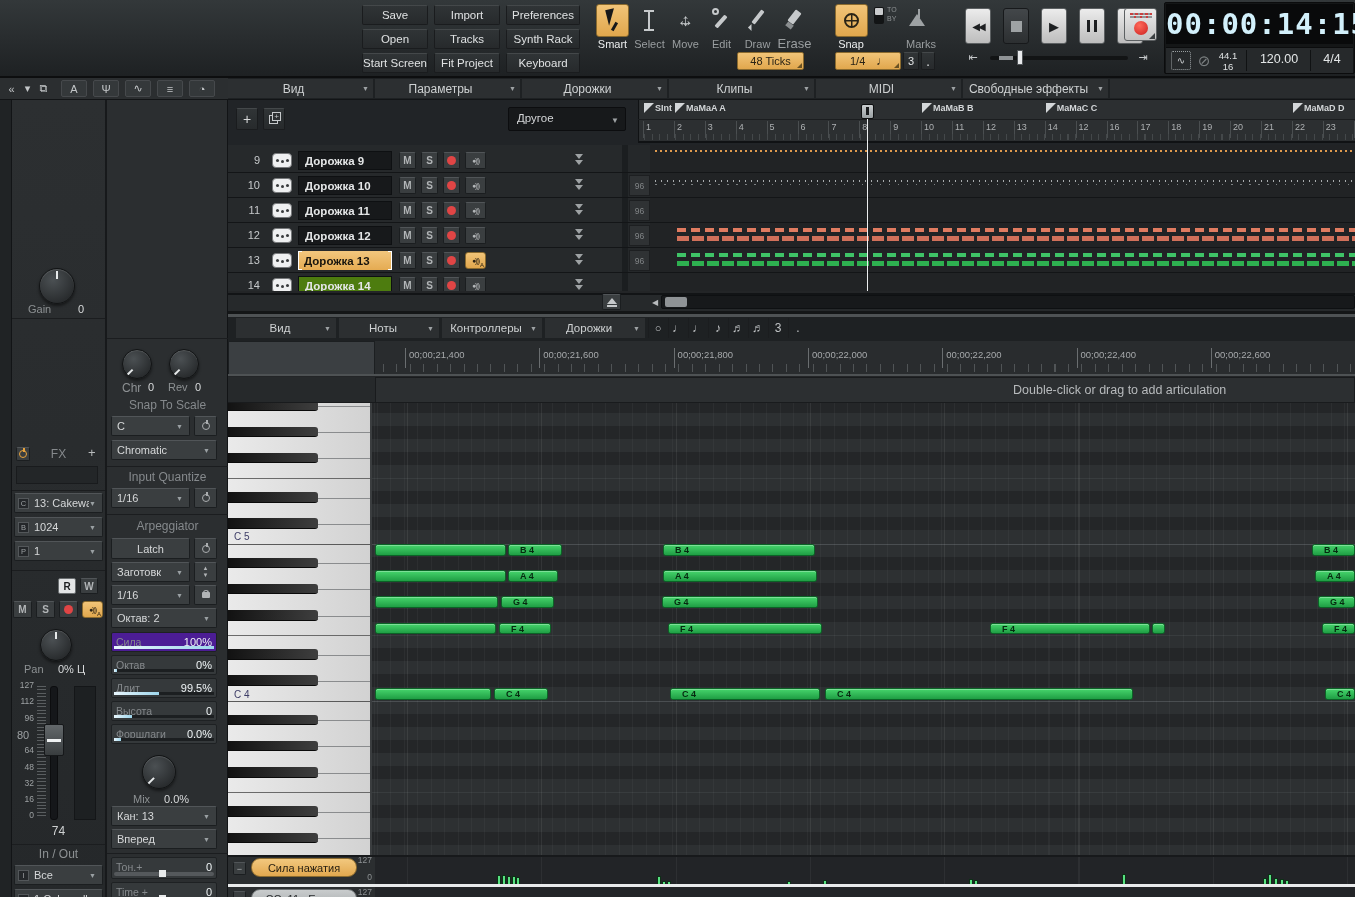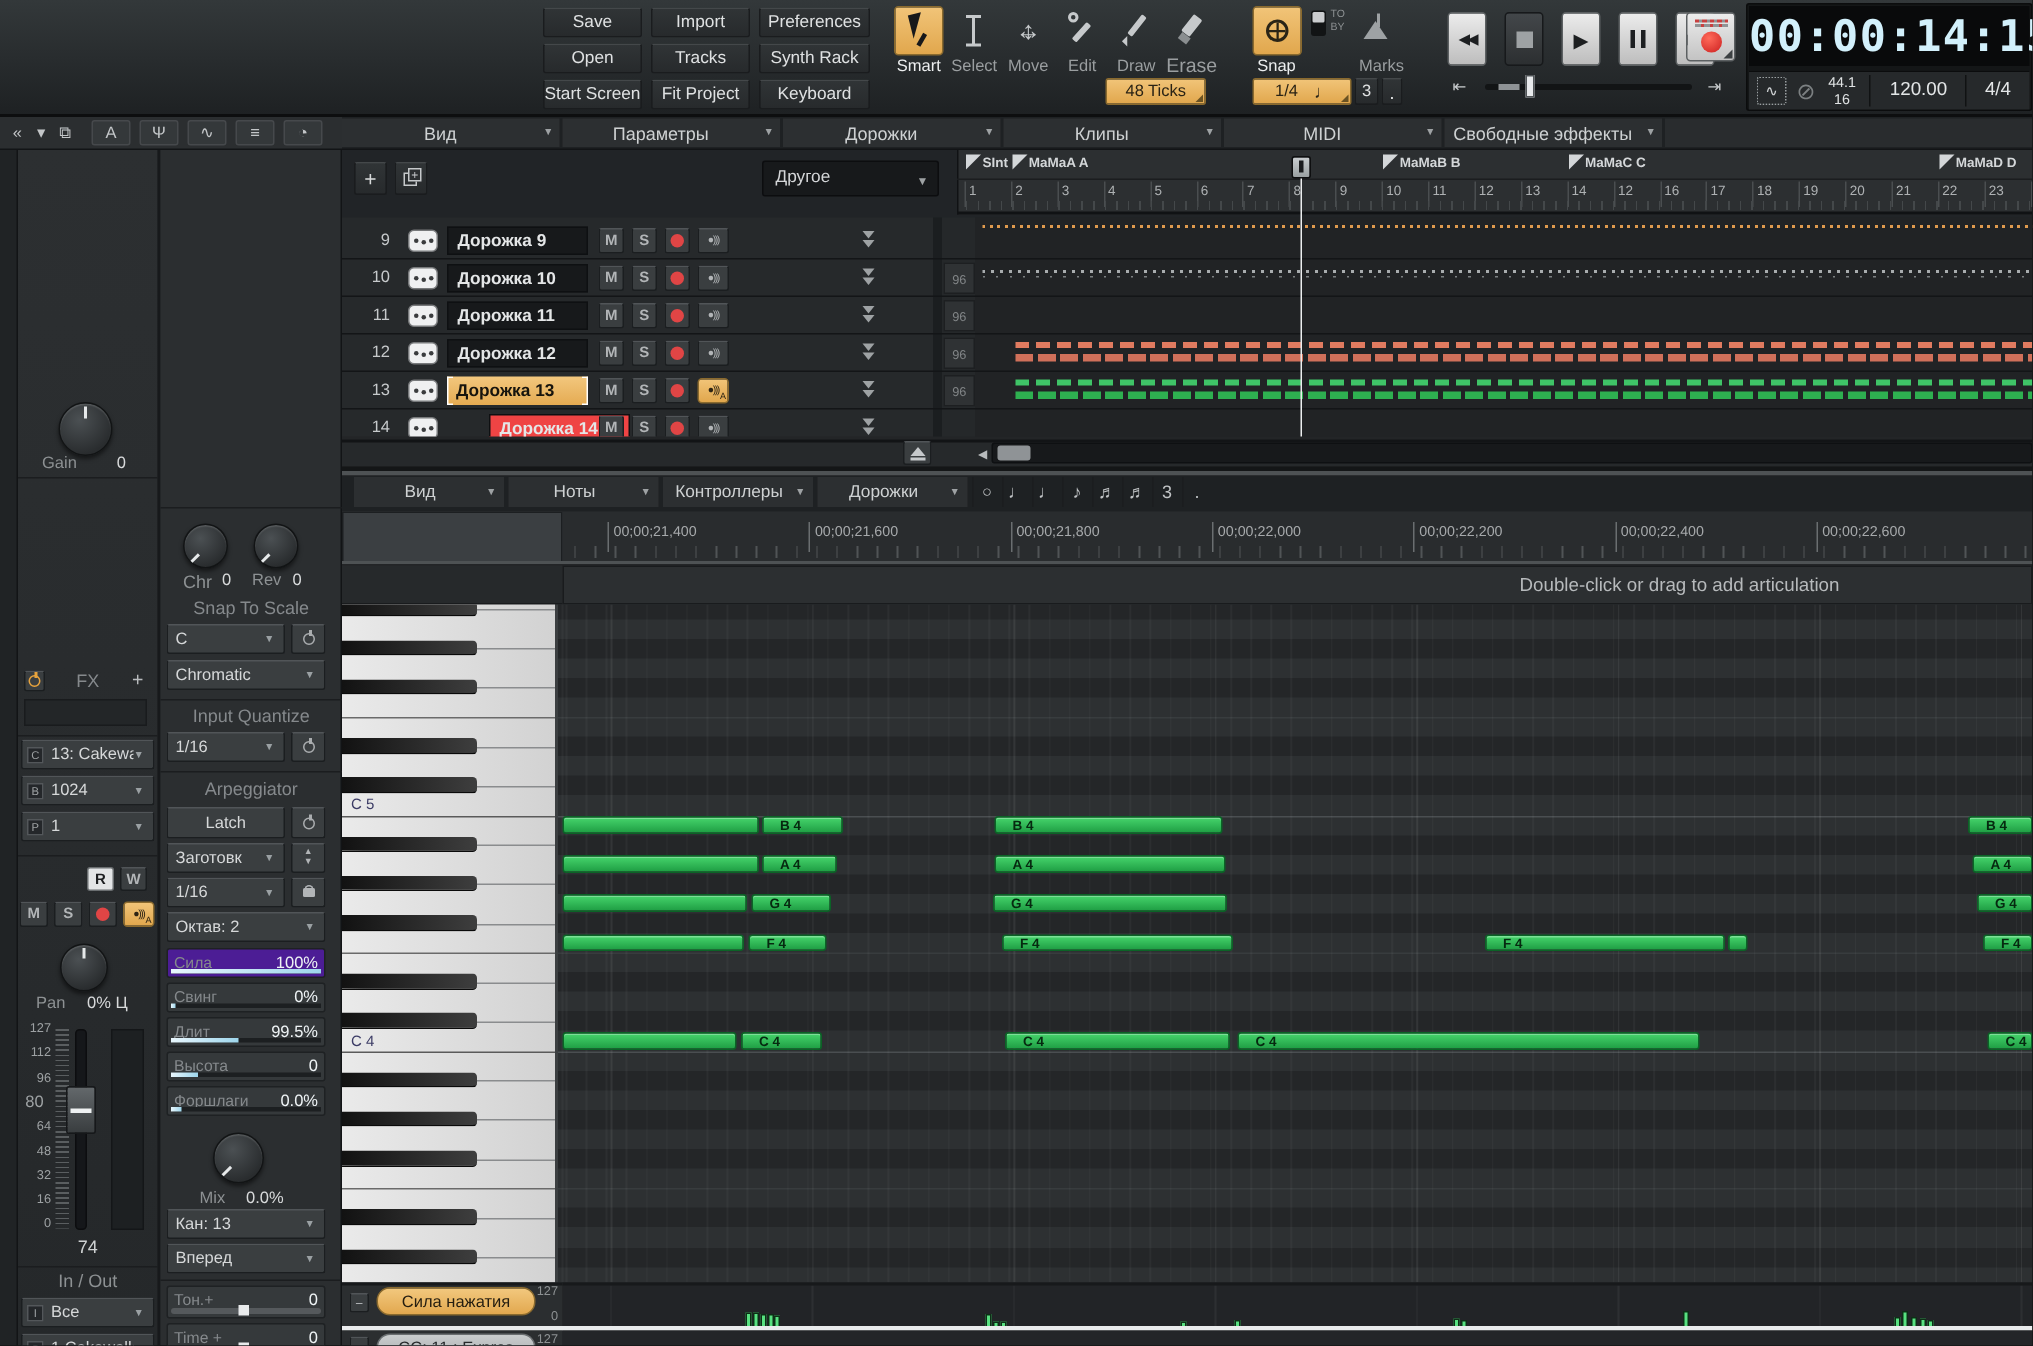--- a/index.html
+++ b/index.html
@@ -349,21 +349,21 @@
         <div style="position: absolute; left: 1px; top: 0px; width: 0px; height: 0px; border-top: 5px solid rgb(158, 162, 164); border-left: 4px solid transparent; border-right: 4px solid transparent;"></div>
         <div style="position: absolute; left: 1px; top: 6px; width: 0px; height: 0px; border-top: 5px solid rgb(158, 162, 164); border-left: 4px solid transparent; border-right: 4px solid transparent;"></div>
       </div>
       <div style="position: absolute; left: 401px; top: 102px; width: 21px; height: 21px; background: rgb(47, 50, 52); border: 1px solid rgb(29, 31, 33); display: flex; align-items: center; justify-content: center; font-size: 8.5px; color: rgb(128, 132, 134);">96</div>
       <div style="position: absolute; left: 449px; top: 105px; width: 678px; height: 4px; background: repeating-linear-gradient(90deg, rgb(63, 196, 103) 0px, rgb(63, 196, 103) 9px, transparent 9px, transparent 14px);"></div>
       <div style="position: absolute; left: 449px; top: 113px; width: 678px; height: 5px; background: repeating-linear-gradient(90deg, rgb(46, 176, 80) 0px, rgb(46, 176, 80) 12px, transparent 12px, transparent 15px);"></div>
       <div style="position: absolute; left: 8px; top: 131px; width: 24px; text-align: right; font-size: 11px; color: rgb(198, 201, 203);">14</div>
       <div style="position: absolute; left: 44px; top: 130px; width: 20px; height: 15px; background: rgb(239, 240, 241); border: 1px solid rgb(119, 121, 123); border-radius: 4px;">
         <div style="position: absolute; left: 8px; top: 6px; width: 3px; height: 3px; border-radius: 50%; background: rgb(58, 60, 62); box-shadow: rgb(58, 60, 62) -5px -1px 0px, rgb(58, 60, 62) 5px -1px 0px;"></div>
       </div>
-      <div style="position: absolute; left: 70px; top: 128px; width: 94px; height: 19px; display: flex; align-items: center; padding-left: 6px; font-size: 11.5px; font-weight: bold; white-space: nowrap; overflow: hidden; background: #ef4444; border: 1px solid rgb(14, 16, 18); color: rgb(228, 230, 231); margin-left: 28px;">Дорожка 14</div>
+      <div style="position: absolute; left: 70px; top: 128px; width: 94px; height: 19px; display: flex; align-items: center; padding-left: 6px; font-size: 11.5px; font-weight: bold; white-space: nowrap; overflow: hidden; background: #4d7c0f; border: 1px solid rgb(14, 16, 18); color: rgb(228, 230, 231);">Дорожка 14</div>
       <div style="position: absolute; left: 171px; top: 129px; width: 17px; height: 17px; background: rgb(58, 62, 64); border-width: 1px; border-style: solid; border-color: rgb(81, 85, 88) rgb(27, 30, 32) rgb(27, 30, 32); border-image: initial; border-radius: 2px; color: rgb(178, 181, 183); display: flex; align-items: center; justify-content: center; font-size: 10px; font-weight: bold;">M</div>
       <div style="position: absolute; left: 193px; top: 129px; width: 17px; height: 17px; background: rgb(58, 62, 64); border-width: 1px; border-style: solid; border-color: rgb(81, 85, 88) rgb(27, 30, 32) rgb(27, 30, 32); border-image: initial; border-radius: 2px; color: rgb(178, 181, 183); display: flex; align-items: center; justify-content: center; font-size: 10px; font-weight: bold;">S</div>
       <div style="position: absolute; left: 215px; top: 129px; width: 17px; height: 17px; background: rgb(58, 62, 64); border-width: 1px; border-style: solid; border-color: rgb(81, 85, 88) rgb(27, 30, 32) rgb(27, 30, 32); border-image: initial; border-radius: 2px; color: rgb(178, 181, 183); display: flex; align-items: center; justify-content: center;">
         <div style="position: relative; width: 9px; height: 9px; border-radius: 50%; background: rgb(224, 69, 69);"></div>
       </div>
       <div style="position: absolute; left: 237px; top: 129px; width: 21px; height: 17px; background: rgb(58, 62, 64); border-width: 1px; border-style: solid; border-color: rgb(81, 85, 88) rgb(27, 30, 32) rgb(27, 30, 32); border-image: initial; border-radius: 2px; color: rgb(178, 181, 183); display: flex; align-items: center; justify-content: center; font-size: 7px; letter-spacing: -1px; overflow: hidden;">●)))</div>
       <div style="position: absolute; left: 346px; top: 131px; width: 10px; height: 12px;">
         <div style="position: absolute; left: 1px; top: 0px; width: 0px; height: 0px; border-top: 5px solid rgb(158, 162, 164); border-left: 4px solid transparent; border-right: 4px solid transparent;"></div>
         <div style="position: absolute; left: 1px; top: 6px; width: 0px; height: 0px; border-top: 5px solid rgb(158, 162, 164); border-left: 4px solid transparent; border-right: 4px solid transparent;"></div>
       </div>
@@ -672,21 +672,21 @@
       <div style="position: relative; flex: 1 1 0%; padding-left: 5px; white-space: nowrap; overflow: hidden;">Октав: 2</div>
       <div style="position: relative; flex: 0 0 auto; width: 13px; font-size: 7px; color: rgb(154, 160, 163);">▼</div>
     </div>
     <div style="position: absolute; left: 111px; top: 632px; width: 106px; height: 20px; background: #4c1d95; border: 1px solid rgb(30, 33, 35); border-radius: 2px;">
       <div style="position: absolute; left: 4px; top: 3px; font-size: 10.5px; color: rgb(133, 137, 140); white-space: nowrap;">Сила</div>
       <div style="position: absolute; right: 4px; top: 3px; font-size: 11px; color: rgb(238, 243, 245);">100%</div>
       <div style="position: absolute; left: 2px; bottom: 2px; width: 100px; height: 3px; background: rgb(28, 31, 33);"></div>
       <div style="position: absolute; left: 2px; bottom: 2px; width: 100px; height: 3px; background: linear-gradient(90deg, rgb(232, 246, 253), rgb(158, 214, 236));"></div>
     </div>
     <div style="position: absolute; left: 111px; top: 655px; width: 106px; height: 20px; background: rgb(53, 57, 59); border: 1px solid rgb(30, 33, 35); border-radius: 2px;">
-      <div style="position: absolute; left: 4px; top: 3px; font-size: 10.5px; color: rgb(133, 137, 140); white-space: nowrap;">Свинг</div>
+      <div style="position: absolute; left: 4px; top: 3px; font-size: 10.5px; color: rgb(133, 137, 140); white-space: nowrap;">Октав</div>
       <div style="position: absolute; right: 4px; top: 3px; font-size: 11px; color: rgb(238, 243, 245);">0%</div>
       <div style="position: absolute; left: 2px; bottom: 2px; width: 100px; height: 3px; background: rgb(28, 31, 33);"></div>
       <div style="position: absolute; left: 2px; bottom: 2px; width: 3px; height: 3px; background: linear-gradient(90deg, rgb(232, 246, 253), rgb(158, 214, 236));"></div>
     </div>
     <div style="position: absolute; left: 111px; top: 678px; width: 106px; height: 20px; background: rgb(53, 57, 59); border: 1px solid rgb(30, 33, 35); border-radius: 2px;">
       <div style="position: absolute; left: 4px; top: 3px; font-size: 10.5px; color: rgb(133, 137, 140); white-space: nowrap;">Длит</div>
       <div style="position: absolute; right: 4px; top: 3px; font-size: 11px; color: rgb(238, 243, 245);">99.5%</div>
       <div style="position: absolute; left: 2px; bottom: 2px; width: 100px; height: 3px; background: rgb(28, 31, 33);"></div>
       <div style="position: absolute; left: 2px; bottom: 2px; width: 45px; height: 3px; background: linear-gradient(90deg, rgb(232, 246, 253), rgb(158, 214, 236));"></div>
     </div>

